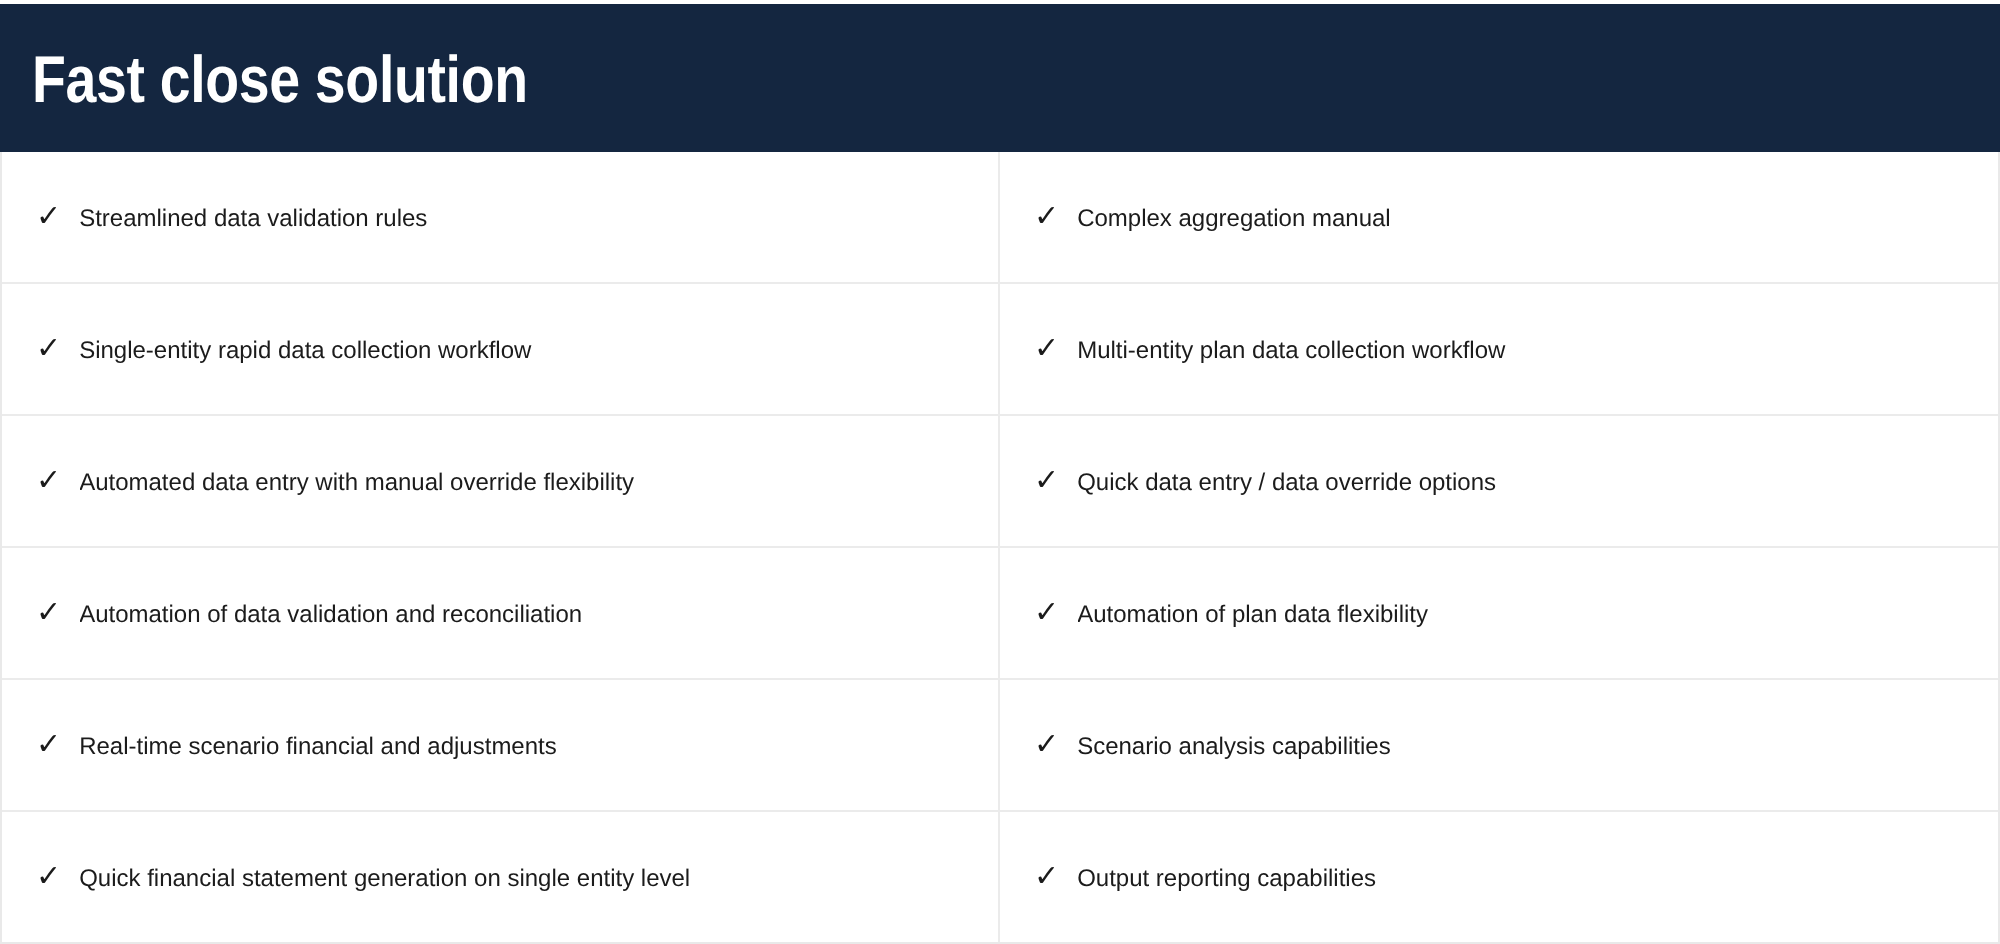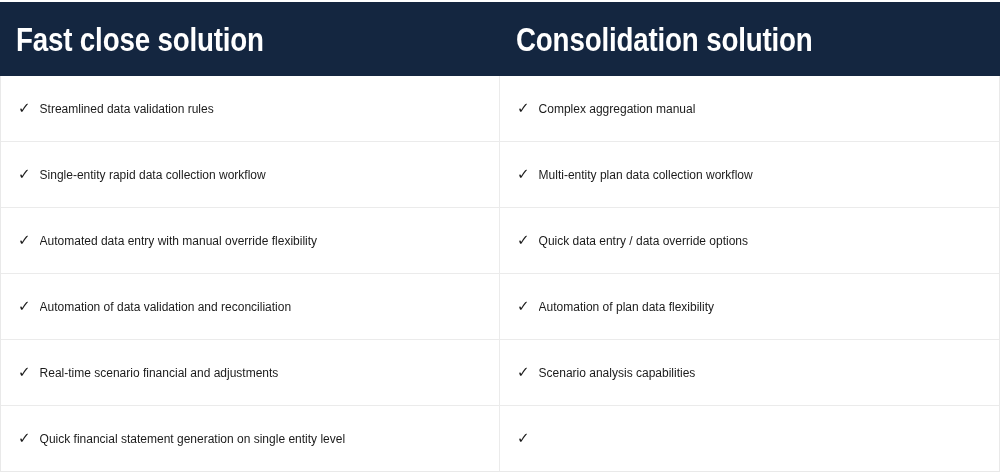--- a/index.html
+++ b/index.html
@@ -120,23 +120,20 @@
 </style>
 </head>
 <body>
 
 <div class="comparison-table">
 
   <div class="table-header">
     <div class="header-cell left">
       <span class="header-title">Fast close solution</span>
     </div>
-    <div class="header-cell right">
-      <span class="header-title">Consolidation solution</span>
-    </div>
   </div>
 
   <div class="table-body">
 
     <div class="table-row">
       <div class="table-cell left">
         <div class="feature-item">
           <span class="check-icon">✓</span>
           <span class="feature-label">Streamlined data validation rules</span>
         </div>
@@ -212,18 +209,19 @@
     <div class="table-row">
       <div class="table-cell left">
         <div class="feature-item">
           <span class="check-icon">✓</span>
           <span class="feature-label">Quick financial statement generation on single entity level</span>
         </div>
       </div>
       <div class="table-cell right">
         <div class="feature-item">
           <span class="check-icon">✓</span>
+          <span class="feature-label">Output reporting capabilities</span>
         </div>
       </div>
     </div>
 
   </div>
 </div>
 
 </body></html>

